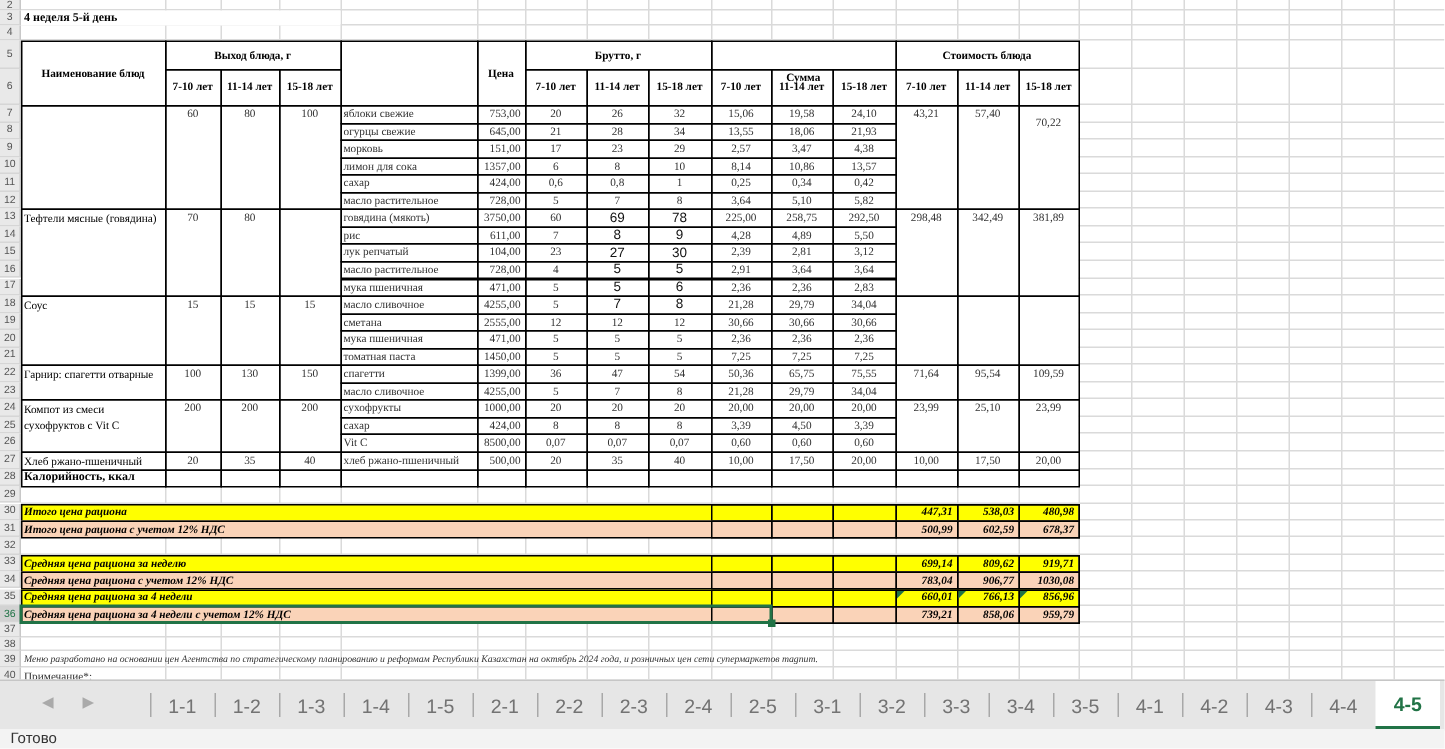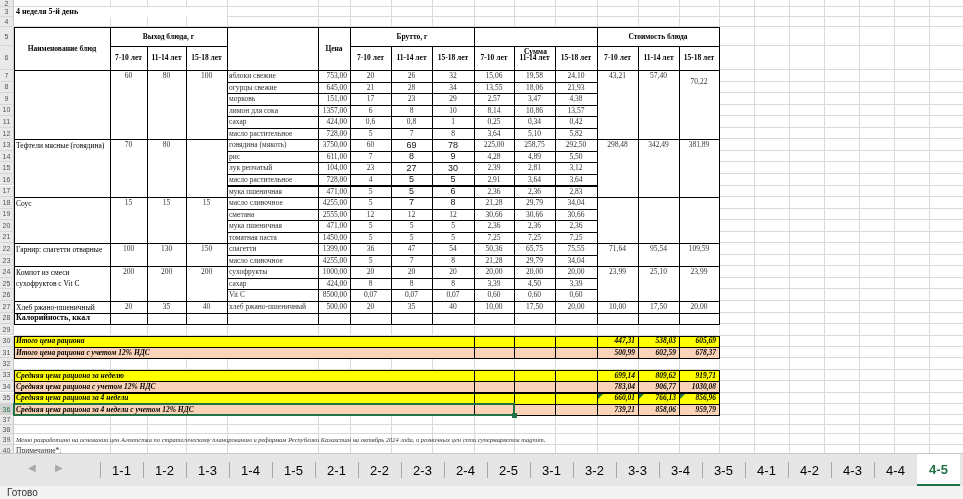--- a/index.html
+++ b/index.html
@@ -13,21 +13,21 @@
   .c { justify-content:center; text-align:center; }
   .r { justify-content:flex-end; padding-right:3px; }
   .l { justify-content:flex-start; padding-left:2px; }
   .t { align-items:flex-start; padding-top:2px; }
   .b { font-weight:bold;text-align:center; }
   .num { color:#333; }
   .big { font-family:"Liberation Sans", sans-serif; font-size:9px; color:#111; }
   .bx { position:absolute; border:1px solid #000; box-sizing:border-box; pointer-events:none; }
   .bi { font-weight:bold; font-style:italic; }
   #tabbar { position:absolute; left:0; top:453px; width:963px; height:33px; background:#e6e6e6; border-top:1px solid #c6c6c6; font-family:"Liberation Sans", sans-serif; }
-  .tab { position:absolute; top:0; height:32px; width:43px; display:flex; align-items:center; justify-content:center; font-size:13px; color:#000000; }
+  .tab { position:absolute; top:0; height:32px; width:43px; display:flex; align-items:center; justify-content:center; font-size:13px; color:#737373; }
   .tab .sep { position:absolute; left:0; top:8px; width:1px; height:16px; background:#a8a8a8; }
   .tab.active { background:#fff; color:#217346; font-weight:bold; border-bottom:2px solid #217346; box-sizing:border-box; }
   .navbtn { position:absolute; top:8px; font-size:10px; color:#aaa; }
   #status { position:absolute; left:0; top:486px; width:963px; height:13px; background:#f3f3f3; font-family:"Liberation Sans", sans-serif; font-size:10px; color:#333; padding-left:7px; box-sizing:border-box; line-height:13px; }
   .sel { position:absolute; border:2px solid #217346; box-sizing:border-box; }
   .selh { position:absolute; width:5px; height:5px; background:#217346; }
   .tri { position:absolute; width:0; height:0; border-top:5px solid #217346; border-right:5px solid transparent; }
 </style>
 </head>
 <body>
@@ -602,21 +602,21 @@
     <div class="bx" style="left: 474px; top: 312.55px; width: 41px; height: 12.55px;"></div>
     <div class="bx" style="left: 514px; top: 312.55px; width: 42px; height: 12.55px;"></div>
     <div class="bx" style="left: 555px; top: 312.55px; width: 43px; height: 12.55px;"></div>
     <div class="bx" style="left: 597px; top: 312.55px; width: 42px; height: 12.55px;"></div>
     <div class="bx" style="left: 638px; top: 312.55px; width: 42px; height: 12.55px;"></div>
     <div class="bx" style="left: 679px; top: 312.55px; width: 41px; height: 12.55px;"></div>
     <div style="position: absolute; left: 14px; top: 335.5px; width: 705px; height: 11.4px; background: rgb(255, 255, 0);"></div>
     <div class="cell l bi" style="left: 14px; top: 335.5px; width: 460px; height: 11.4px; font-size: 7.5px;">Итого цена рациона</div>
     <div class="cell r bi" style="left: 597px; top: 335.5px; width: 41px; height: 11.4px; font-size: 7.5px;">447,31</div>
     <div class="cell r bi" style="left: 638px; top: 335.5px; width: 41px; height: 11.4px; font-size: 7.5px;">538,03</div>
-    <div class="cell r bi" style="left: 679px; top: 335.5px; width: 40px; height: 11.4px; font-size: 7.5px;">605,69</div>
+    <div class="cell r bi" style="left: 679px; top: 335.5px; width: 40px; height: 11.4px; font-size: 7.5px;">480,98</div>
     <div class="bx" style="left: 14px; top: 335.5px; width: 706px; height: 12.4px;"></div>
     <div class="bx" style="left: 474px; top: 335.5px; width: 41px; height: 12.4px;"></div>
     <div class="bx" style="left: 514px; top: 335.5px; width: 42px; height: 12.4px;"></div>
     <div class="bx" style="left: 555px; top: 335.5px; width: 43px; height: 12.4px;"></div>
     <div class="bx" style="left: 597px; top: 335.5px; width: 42px; height: 12.4px;"></div>
     <div class="bx" style="left: 638px; top: 335.5px; width: 42px; height: 12.4px;"></div>
     <div class="bx" style="left: 679px; top: 335.5px; width: 41px; height: 12.4px;"></div>
     <div style="position: absolute; left: 14px; top: 346.9px; width: 705px; height: 11.4px; background: rgb(250, 211, 184);"></div>
     <div class="cell l bi" style="left: 14px; top: 346.9px; width: 460px; height: 11.4px; font-size: 7.5px;">Итого цена рациона с учетом 12% НДС</div>
     <div class="cell r bi" style="left: 597px; top: 346.9px; width: 41px; height: 11.4px; font-size: 7.5px;">500,99</div>

